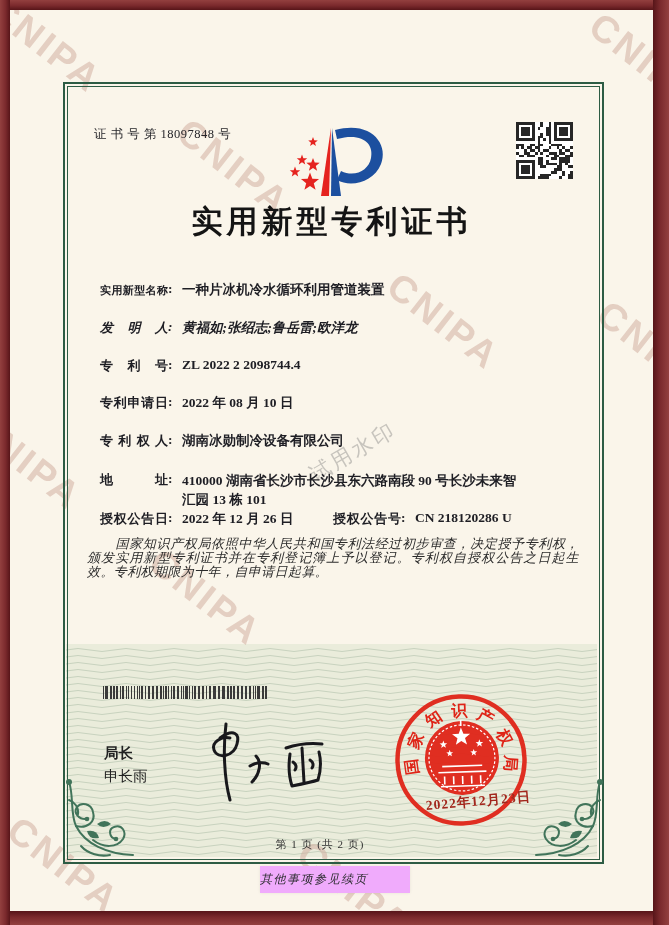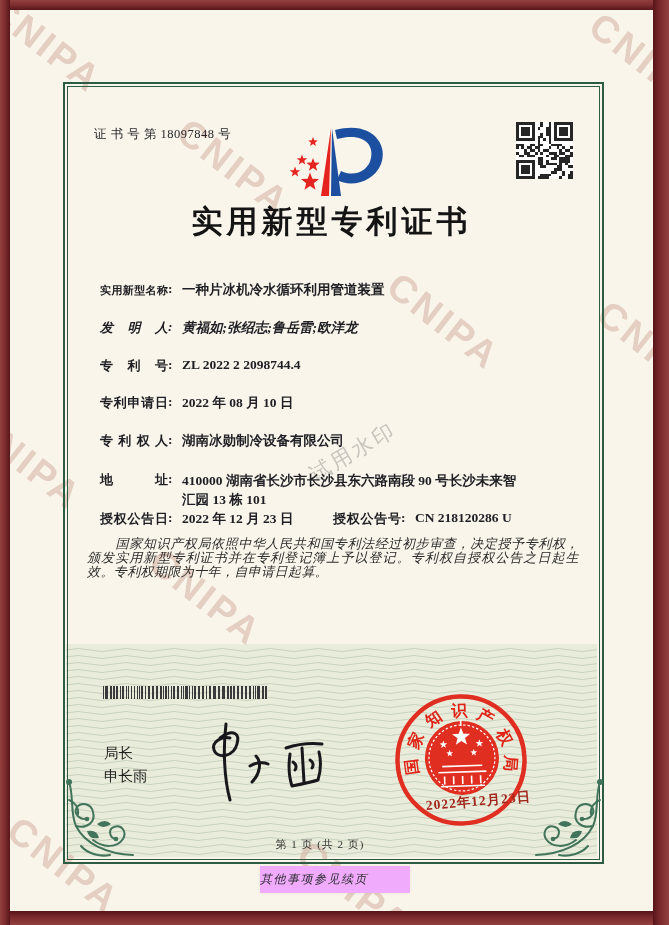--- a/index.html
+++ b/index.html
@@ -39,21 +39,21 @@
   .fvalue .vline{line-height:19px;}
   .group2{position:absolute;left:233px;top:0;display:flex;white-space:nowrap;}
   
   .bodytxt{left:87px;top:537px;width:492px;z-index:4;font-style:italic;font-size:13px;
            line-height:14px;letter-spacing:.4px;color:#2b2b2b;text-align:justify;}
   .bodytxt p{margin:0;text-indent:2.2em;}
   .bodytxt p + p{margin-top:3px;}
   
   .barcode{left:103px;top:686px;width:168px;height:13px;z-index:4;}
   .director-label{left:104px;top:744px;font-family:"Liberation Sans","DejaVu Sans",sans-serif;
-        font-size:14.5px;font-weight:400;color:#222;z-index:4;}
+        font-size:14.5px;font-weight:700;color:#222;z-index:4;}
   .director-name{left:104px;top:767px;font-family:"Liberation Sans","DejaVu Sans",sans-serif;
         font-size:14.5px;font-weight:500;color:#222;z-index:4;}
   .signature{left:190px;top:720px;z-index:4;}
   
   .seal{left:395px;top:694px;width:132px;height:132px;z-index:5;transform:rotate(-2deg);}
   .seal .ringchar{position:absolute;width:18px;height:18px;text-align:center;font-size:16px;
         font-weight:700;color:#df2417;line-height:18px;}
   .seal-date{position:absolute;left:7px;top:99px;width:150px;text-align:center;font-size:13.5px;
         font-weight:700;letter-spacing:1px;color:#a2271d;transform:rotate(-3deg);}
   
@@ -425,21 +425,21 @@
   <span class="flabel">地址</span>
     <span class="fcolon">:</span>
   <span class="fvalue">
     <div class="vline">410000 湖南省长沙市长沙县东六路南段 90 号长沙未来智</div>
     <div class="vline">汇园 13 栋 101</div>
   </span>
 </div>
 <div class="frow" style="top:510px;width:480px;">
   <span class="flabel">授权公告日</span>
     <span class="fcolon">:</span>
-  <span class="fvalue">2022 年 12 月 23 日</span>
+  <span class="fvalue">2022 年 12 月 26 日</span>
   <span class="group2">
     <span class="flabel">授权公告号</span>
       <span class="fcolon">:</span>
     <span class="fvalue">CN 218120286 U</span>
   </span>
 </div>
 
 <div class="abs bodytxt">
   <p>国家知识产权局依照中华人民共和国专利法经过初步审查，决定授予专利权，颁发实用新型专利证书并在专利登记簿上予以登记。专利权自授权公告之日起生效。专利权期限为十年，自申请日起算。</p>
 </div>

